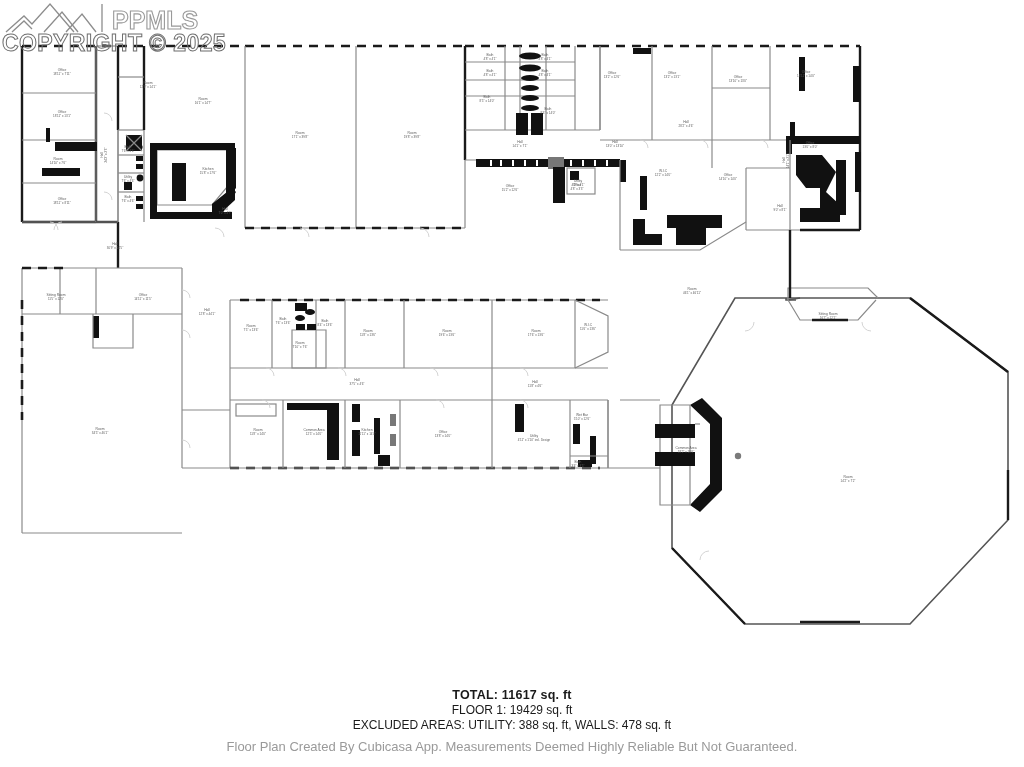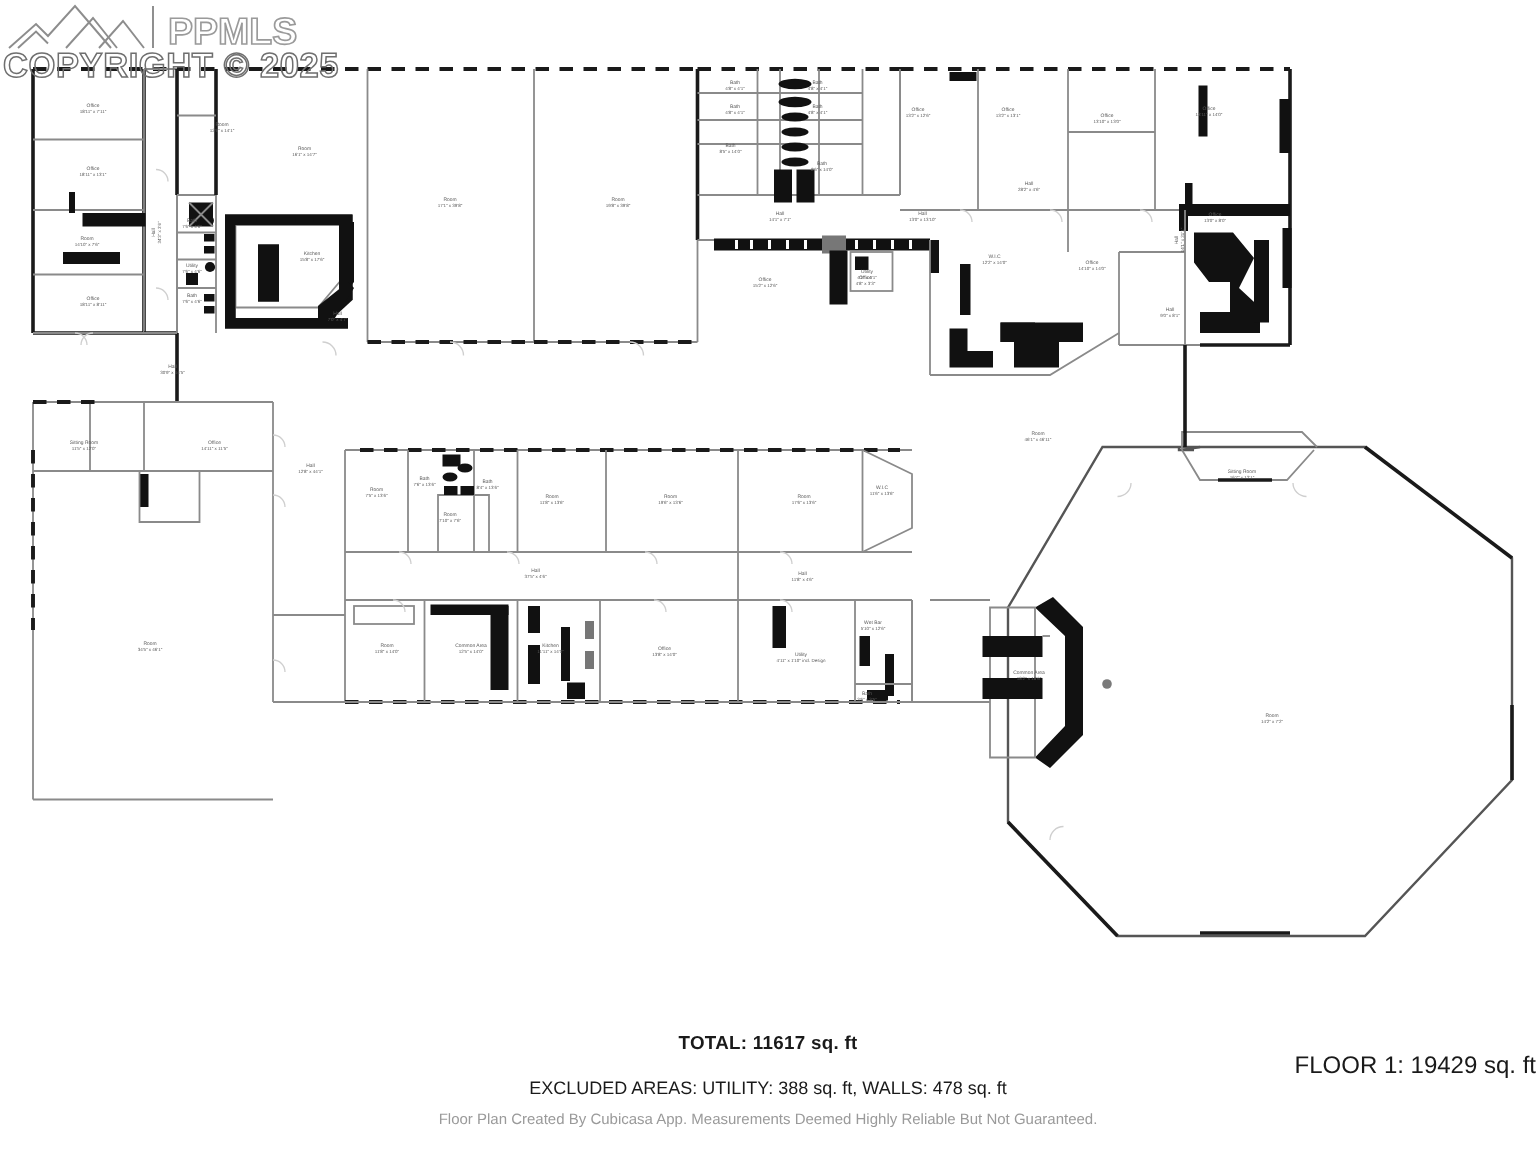--- a/index.html
+++ b/index.html
@@ -28,23 +28,23 @@
     -webkit-text-stroke:1px #6f6f6f;
     white-space:nowrap;
   }
 
   
   #footer{
     position:absolute;left:0;top:688px;width:1024px;
     text-align:center;color:#1a1a1a;
   }
   #f-total{font-size:12.5px;font-weight:bold;letter-spacing:.2px;line-height:15px;}
-  #f-floor{font-size:16px;line-height:15px;text-align:right;}
+  #f-floor{font-size:12px;line-height:15px;}
   #f-excl{font-size:12px;line-height:15px;}
-  #f-disc{font-size:10px;color:#9a9a9a;margin-top:8px;line-height:12px;}
+  #f-disc{font-size:13px;color:#9a9a9a;margin-top:8px;line-height:12px;}
 </style>
 </head>
 <body>
 
 <div id="stage">
 
   <svg id="plan" viewBox="0 0 1024 767">
     <defs>
       <style>
         .w   { fill:none; stroke:#1a1a1a; stroke-width:2.4; }

